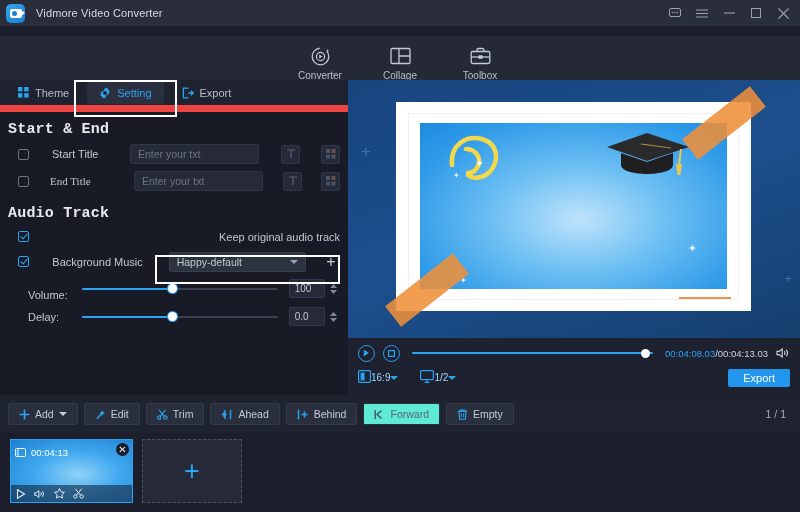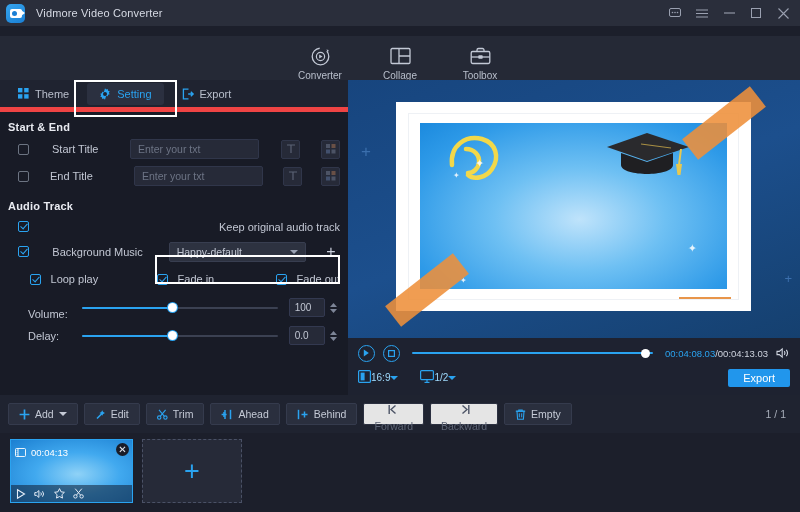--- a/index.html
+++ b/index.html
@@ -68,38 +68,38 @@
     background:#2aa3f0;
   }
 
   
   .leftpanel {
     position: absolute; left: 0; top: 80px; width: 348px; height: 315px;
     background: #181b26;
   }
   .tabbar {
     height: 32px; background: #1f2330; display: flex; align-items: center;
-    border-bottom: 5px solid #ef4444;
+    border-bottom: 7px solid #ef4444;
   }
   .tab {
     display:flex; align-items:center; gap:6px; height:22px; padding: 0 12px;
     font-size: 11px; color:#b9bfcc; margin-left: 6px; border-radius: 3px;
   }
   .tab.active { background: #2b3040; color: #2aa3f0; }
   .tab .ticon { display:flex; align-items:center; }
 
   .highlight-box {
     position: absolute; border: 2px solid #ffffff; pointer-events:none;
   }
   #hl-setting { left: 74px; top: 80px; width: 103px; height: 37px; }
   #hl-fade { left: 155px; top: 255px; width: 185px; height: 29px; }
 
   .sect-title {
-    font-size: 11px; color: #e8eaf0; font-weight: bold;
-    padding: 7px 0 4px 2px; letter-spacing: .2px;
+    font-size: 15px; color: #e8eaf0; font-weight: bold;
+    padding: 7px 0 4px 2px; letter-spacing: .2px; font-family: Liberation Mono, monospace;
   }
   .row { display:flex; align-items:center; height: 24px; margin-bottom: 3px; justify-content: space-between; }
 
   .cb {
     width: 11px; height: 11px; border: 1px solid #6c7482; border-radius: 2px;
     background: transparent; display:inline-block; position:relative; flex: 0 0 auto;
   }
   .cb.on { border-color: #2aa3f0; }
   .cb.on::after {
     content:''; position:absolute; left:3px; top:0px; width:3px; height:6px;
@@ -192,21 +192,21 @@
   
   .toolbar {
     position:absolute; left:0; top:395px; width:800px; height:38px;
     background:#1f2330; display:flex; align-items:center; padding-left:8px; gap:6px;
   }
   .tbtn {
     height:22px; display:flex; align-items:center; gap:5px; padding: 0 10px;
     background:#2a2f3e; border:1px solid #353b4d; border-radius:2px;
     font-size:10.5px; color:#c5cad6;
   }
-  .tbtn.dim { color:#5d6475; border-color:#2b3040; background:#e5e5e5;flex-direction:column; }
+  .tbtn.dim { color:#5d6475; border-color:#2b3040; background:#5eead4; }
   .tbtn .ti { display:flex; align-items:center; color:#2aa3f0; }
   .tbtn.dim .ti { color:#4d5466; }
   .pagecount { margin-left:auto; margin-right:14px; font-size:10.5px; color:#a8aeba; }
 
   
   .strip { position:absolute; left:0; top:433px; width:800px; height:79px; background:#1c1f2b; }
   .thumb {
     position:absolute; left:10px; top:6px; width:123px; height:64px;
     background: radial-gradient(ellipse at 55% 55%, #8fd2f7 0%, #41a9ef 45%, #1b7fd1 100%);
     border: 1.5px solid #2aa3f0; overflow:hidden;
@@ -360,21 +360,21 @@
               <rect x="0" y="0" width="4" height="4" fill="#5a6274" opacity=".75"></rect>
               <rect x="5.5" y="0" width="4" height="4" fill="#7b5a4a" opacity=".8"></rect>
               <rect x="0" y="5.5" width="4" height="4" fill="#4a5a7b" opacity=".8"></rect>
               <rect x="5.5" y="5.5" width="4" height="4" fill="#5a6274" opacity=".75"></rect>
             </svg>
         </span>
       </div>
 
       <div class="row" style="padding-left:12px;">
         <span class="cb"></span>
-        <span class="cb-label" style="width:70px;">End Title</span>
+        <span class="cb-label" style="width:70px;font-family:Liberation Serif, serif;">End Title</span>
         <span class="txtinput" style="width:129px;">Enter your txt</span>
         <span class="sqbtn" style="margin-left:6px;">
           <svg width="10" height="10" viewBox="0 0 10 10">
               <path d="M1 1h8M5 1v8" stroke="#5a6274" stroke-width="1.2"></path>
             </svg>
         </span>
         <span class="sqbtn" style="margin-left:5px;">
           <svg width="10" height="10" viewBox="0 0 10 10">
               <rect x="0" y="0" width="4" height="4" fill="#5a6274" opacity=".75"></rect>
               <rect x="5.5" y="0" width="4" height="4" fill="#7b5a4a" opacity=".8"></rect>
@@ -394,28 +394,20 @@
       <div class="row" style="padding-left:12px; height:23px;">
         <span class="cb on"></span>
         <span class="cb-label" style="width:100px;">Background Music</span>
         <span class="selectbox" style="width:137px;">
           <span>Happy-default</span>
           <span class="caret-d" style="border-top-color:#9aa2b4;"></span>
         </span>
         <span class="plusbtn">+</span>
       </div>
 
-      <div class="row" style="padding-left:24px; height:26px;">
-        <span class="cb on"></span>
-        <span class="cb-label" style="width:104px;">Loop play</span>
-        <span class="cb on"></span>
-        <span class="cb-label" style="width:96px;">Fade in</span>
-        <span class="cb on"></span>
-        <span class="cb-label">Fade out</span>
-      </div>
 
       <div class="row" style="padding-left:22px; height:25px;">
         <span class="cb-label" style="margin-left:0; width:52px;margin-top:12px;">Volume:</span>
         <span class="slider-wrap" style="max-width:196px;">
           <span class="slider-track"></span>
           <span class="slider-fill" style="width:46%;"></span>
           <span class="slider-knob" style="left:calc(46% - 4.5px);"></span>
         </span>
         <span class="numbox" style="margin-left:8px;">100</span>
         <span class="spin">
@@ -584,29 +576,20 @@
     </div>
     <div class="tbtn dim">
       <span class="ti">
         <svg width="11" height="11" viewBox="0 0 11 11">
             <path d="M7.5 1.5L3 5.5l4.5 4" fill="none" stroke="#4d5466" stroke-width="1.4"></path>
             <path d="M1.2 1v9" stroke="#4d5466" stroke-width="1.4"></path>
           </svg>
       </span>
       <span>Forward</span>
     </div>
-    <div class="tbtn dim">
-      <span class="ti">
-        <svg width="11" height="11" viewBox="0 0 11 11">
-            <path d="M3.5 1.5L8 5.5l-4.5 4" fill="none" stroke="#4d5466" stroke-width="1.4"></path>
-            <path d="M9.8 1v9" stroke="#4d5466" stroke-width="1.4"></path>
-          </svg>
-      </span>
-      <span>Backward</span>
-    </div>
     <div class="tbtn">
       <span class="ti">
         <svg width="11" height="11" viewBox="0 0 11 11">
             <path d="M0.8 2.2h9.4" stroke="#2aa3f0" stroke-width="1.2"></path>
             <path d="M3.8 2.2V1.1h3.4v1.1" fill="none" stroke="#2aa3f0" stroke-width="1.1"></path>
             <path d="M2 2.2h7l-.6 8H2.6z" fill="none" stroke="#2aa3f0" stroke-width="1.1"></path>
             <path d="M4.3 4.3v4M6.7 4.3v4" stroke="#2aa3f0" stroke-width="1"></path>
           </svg>
       </span>
       <span>Empty</span>

